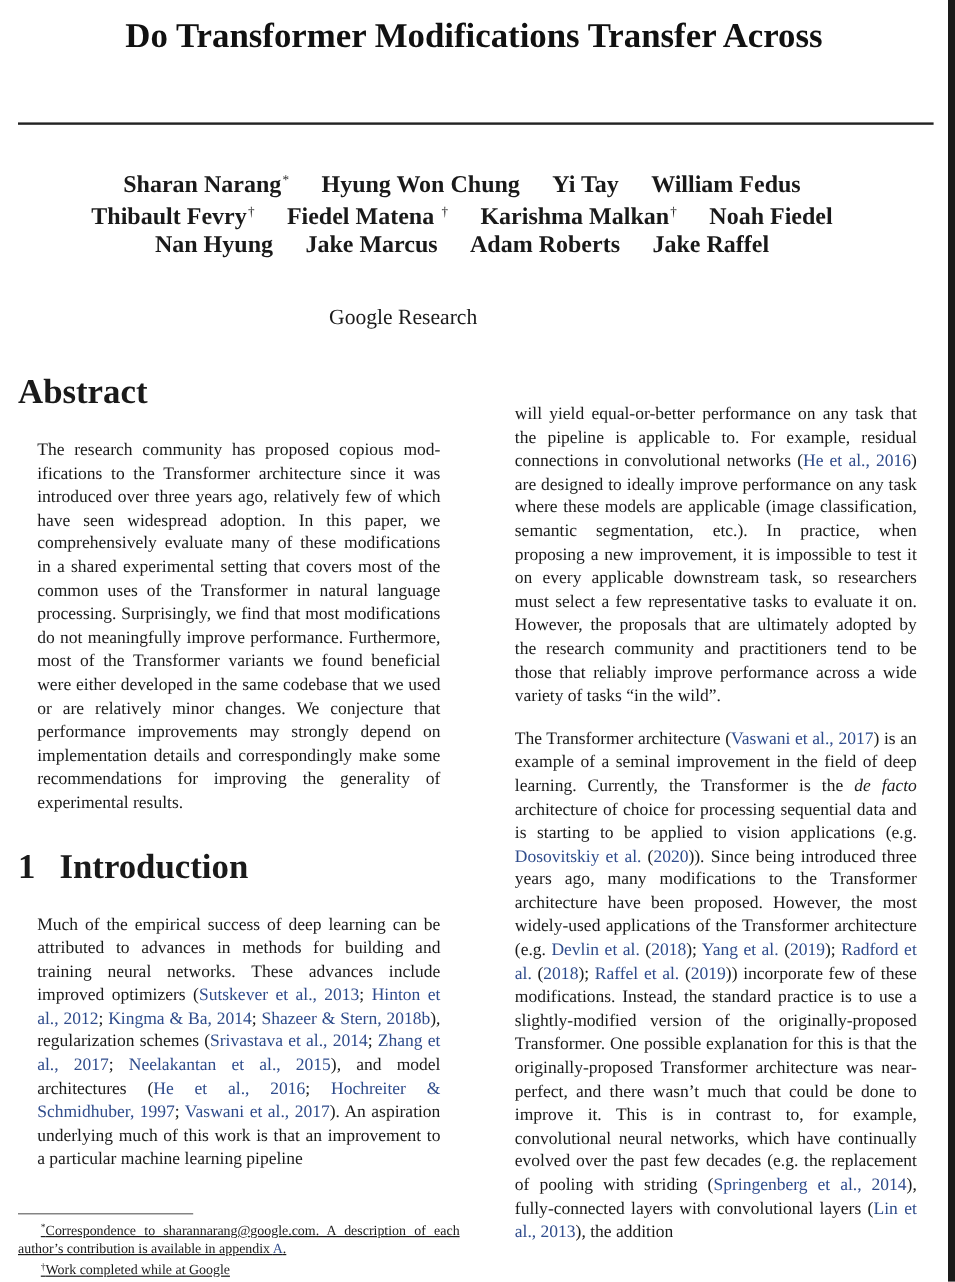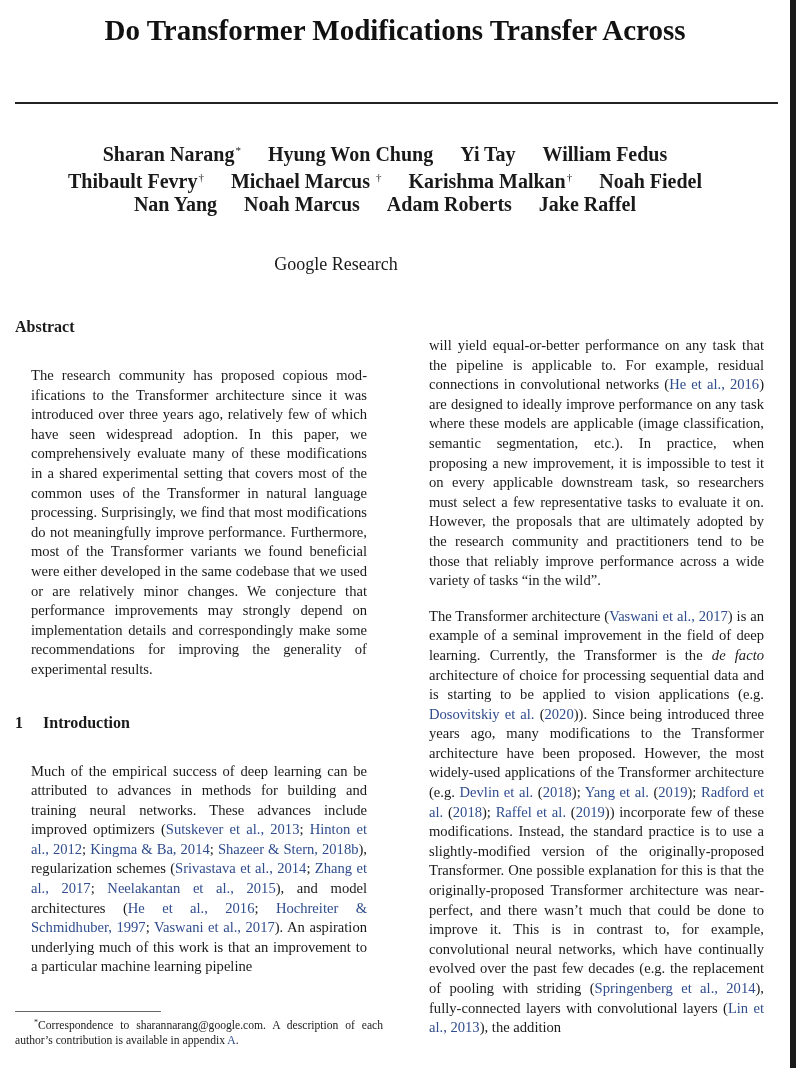--- a/index.html
+++ b/index.html
@@ -35,36 +35,36 @@
   }
   .col {
     position: absolute; width: 368px;
     font-family: "Liberation Serif", serif;
     font-size: 14.6px; line-height: 19.6px;
     text-align: justify; hyphens: manual;
   }
   .col-left { left: 15px; top: 312px; }
   .col-right { left: 413px; top: 320px; width: 367px; }
   .section-h {
-    font-family: "Liberation Serif", serif; font-weight: bold; font-size: 16px;
+    font-family: "Liberation Serif", serif; font-weight: bold; font-size: 29px;
     margin: 0; line-height: 30px; text-align: left;
   }
   .section-h .num { margin-right: 20px; }
   p { margin: 16px; }
   .abstract-p { margin-top: 24px; }
   .intro-h { margin-top: 28px; }
   .intro-p { margin-top: 24px; }
   .para2 { margin-top: 10px; }
   a.cite { color: #2f4c8c; text-decoration: none; }
   .fn-rule { position: absolute; left: 15px; top: 1011px; width: 146px; height: 1px; background: #666; }
   .footnotes {
     position: absolute; left: 15px; top: 1015px; width: 368px;
     font-family: "Liberation Serif", serif; font-size: 11.6px; line-height: 15px; text-align: justify;
   }
-  .footnotes .fn { text-indent: 19px; }
+  .footnotes .fn { text-indent: 19px; text-decoration: underline; }
   .footnotes sup { font-size: 8px; vertical-align: 4px; }
 </style>
 </head>
 <body>
 
 <div class="right-edge"></div>
 
 <div class="title">
   <div>Do Transformer Modifications Transfer Across</div>
 </div>
@@ -72,45 +72,46 @@
 
 <div class="authors">
   <div class="row">
     <span class="author"><span>Sharan Narang</span><sup>*</sup></span>
     <span class="author"><span>Hyung Won Chung</span></span>
     <span class="author"><span>Yi Tay</span></span>
     <span class="author"><span>William Fedus</span></span>
   </div>
   <div class="row">
     <span class="author"><span>Thibault Fevry</span><sup>†</sup></span>
-    <span class="author"><span>Michael Marcus </span><sup>†</sup></span>
+    <span class="author"><span>Fiedel Matena </span><sup>†</sup></span>
     <span class="author"><span>Karishma Malkan</span><sup>†</sup></span>
     <span class="author"><span>Noah Fiedel</span></span>
   </div>
   <div class="row">
-    <span class="author"><span>Nan Yang</span></span>
-    <span class="author"><span>Noah Marcus</span></span>
+    <span class="author"><span>Nan Hyung</span></span>
+    <span class="author"><span>Jake Marcus</span></span>
     <span class="author"><span>Adam Roberts</span></span>
     <span class="author"><span>Jake Raffel</span></span>
   </div>
 </div>
 
 <div class="affiliation">Google Research</div>
 
 <div class="col col-left">
   <h2 class="section-h">Abstract</h2>
   <p class="abstract-p">The research community has proposed copious mod­ifications to the Transformer architecture since it was introduced over three years ago, relatively few of which have seen widespread adoption. In this paper, we comprehensively evaluate many of these modifications in a shared experimental setting that covers most of the common uses of the Transformer in natural language processing. Surprisingly, we find that most modifications do not meaningfully improve performance. Furthermore, most of the Transformer variants we found beneficial were either developed in the same codebase that we used or are relatively minor changes. We conjecture that performance im­provements may strongly depend on implementation details and correspondingly make some recommen­dations for improving the generality of experimental results.</p>
 
   <h2 class="section-h intro-h"><span class="num">1</span><span>Introduction</span></h2>
 
   <p class="intro-p"><span>Much of the empirical success of deep learning can be attributed to advances in methods for building and training neural networks. These advances include improved optimizers (</span><a class="cite">Sutskever et al., 2013</a><span>; </span><a class="cite">Hinton et al., 2012</a><span>; </span><a class="cite">Kingma &amp; Ba, 2014</a><span>; </span><a class="cite">Shazeer &amp; Stern, 2018b</a><span>), regularization schemes (</span><a class="cite">Srivastava et al., 2014</a><span>; </span><a class="cite">Zhang et al., 2017</a><span>; </span><a class="cite">Neelakantan et al., 2015</a><span>), and model architectures (</span><a class="cite">He et al., 2016</a><span>; </span><a class="cite">Hochre­iter &amp; Schmidhuber, 1997</a><span>; </span><a class="cite">Vaswani et al., 2017</a><span id="p1-break">). An aspiration underlying much of this work is that an im­provement to a particular machine learning pipeline</span></p>
 </div>
 
 <div class="fn-rule"></div>
 <div class="footnotes">
   <div class="fn"><sup>*</sup><span>Correspondence to sharannarang@google.com. A descrip­tion of each author’s contribution is available in appendix </span><a class="cite">A</a><span>.</span></div>
+  <div class="fn"><sup>†</sup><span>Work completed while at Google</span></div>
 </div>
 
 <div class="col col-right">
   <p><span id="p1-cont-a">will yield equal-or-better performance on any task that the pipeline is applicable to. For example, resid­ual connections in convolutional networks (</span><a class="cite">He et al., 2016</a><span>) are designed to ideally improve performance on any task where these models are applicable (im­age classification, semantic segmentation, etc.). In practice, when proposing a new improvement, it is impossible to test it on every applicable downstream task, so researchers must select a few representative tasks to evaluate it on. However, the proposals that are ultimately adopted by the research community and practitioners tend to be those that reliably im­prove performance across a wide variety of tasks “in the wild”.</span></p>
 
   <p class="para2"><span>The Transformer architecture (</span><a class="cite">Vaswani et al., 2017</a><span>) is an example of a seminal improvement in the field of deep learning. Currently, the Transformer is the </span><em>de facto</em><span> architecture of choice for processing sequen­tial data and is starting to be applied to vision ap­plications (e.g. </span><a class="cite">Dosovitskiy et al.</a><span> (</span><a class="cite">2020</a><span>)). Since being introduced three years ago, many modifica­tions to the Transformer architecture have been pro­posed. However, the most widely-used applications of the Transformer architecture (e.g. </span><a class="cite">Devlin et al.</a><span> (</span><a class="cite">2018</a><span>); </span><a class="cite">Yang et al.</a><span> (</span><a class="cite">2019</a><span>); </span><a class="cite">Radford et al.</a><span> (</span><a class="cite">2018</a><span>); </span><a class="cite">Raffel et al.</a><span> (</span><a class="cite">2019</a><span>)) incorporate few of these modi­fications. Instead, the standard practice is to use a slightly-modified version of the originally-proposed Transformer. One possible explanation for this is that the originally-proposed Transformer architec­ture was near-perfect, and there wasn’t much that could be done to improve it. This is in contrast to, for example, convolutional neural networks, which have continually evolved over the past few decades (e.g. the replacement of pooling with striding (</span><a class="cite">Sprin­genberg et al., 2014</a><span>), fully-connected layers with convolutional layers (</span><a class="cite">Lin et al., 2013</a><span>), the addition</span></p>
 </div>
 
 </body></html>

